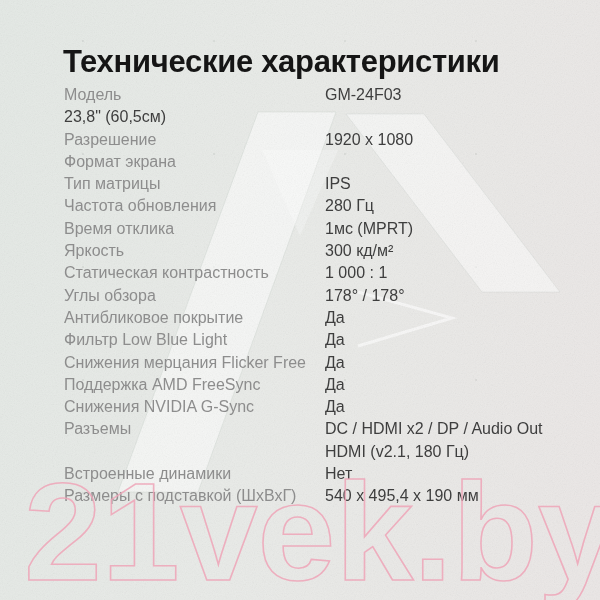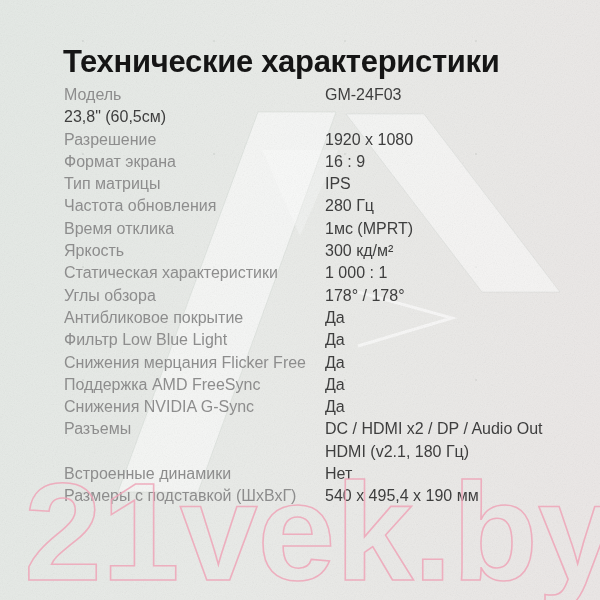--- a/index.html
+++ b/index.html
@@ -70,40 +70,39 @@
         </div>
         <div class="row">
           <span class="value">23,8" (60,5см)</span>
         </div>
         <div class="row">
           <span class="label">Разрешение</span>
           <span class="value">1920 x 1080</span>
         </div>
         <div class="row">
           <span class="label">Формат экрана</span>
-          <span class="value">16 : 9</span>
         </div>
         <div class="row">
           <span class="label">Тип матрицы</span>
           <span class="value">IPS</span>
         </div>
         <div class="row">
           <span class="label">Частота обновления</span>
           <span class="value">280 Гц</span>
         </div>
         <div class="row">
           <span class="label">Время отклика</span>
           <span class="value">1мс (MPRT)</span>
         </div>
         <div class="row">
           <span class="label">Яркость</span>
           <span class="value">300 кд/м²</span>
         </div>
         <div class="row">
-          <span class="label">Статическая характеристики</span>
+          <span class="label">Статическая контрастность</span>
           <span class="value">1 000 : 1</span>
         </div>
         <div class="row">
           <span class="label">Углы обзора</span>
           <span class="value">178° / 178°</span>
         </div>
         <div class="row">
           <span class="label">Антибликовое покрытие</span>
           <span class="value">Да</span>
         </div>

